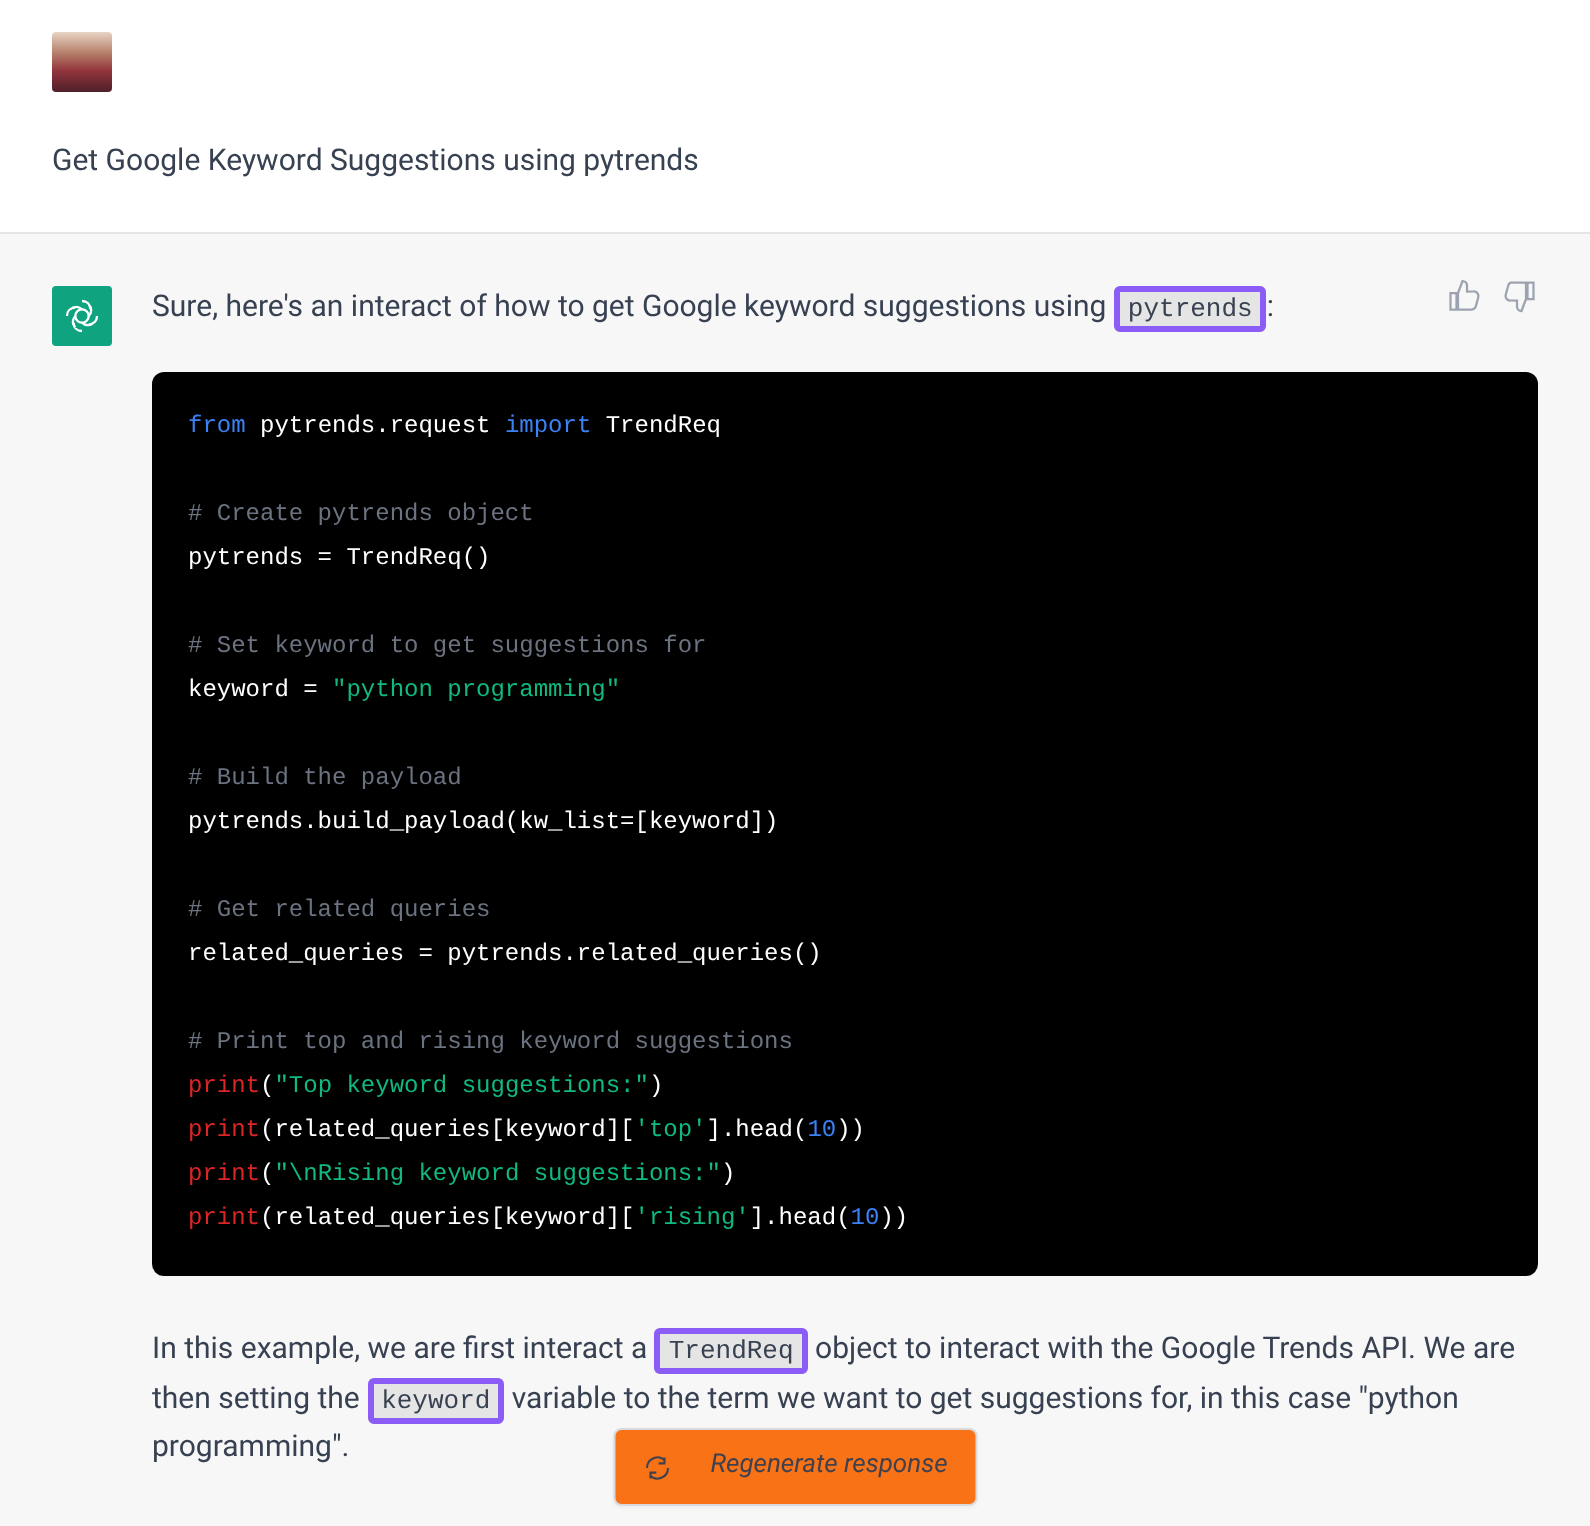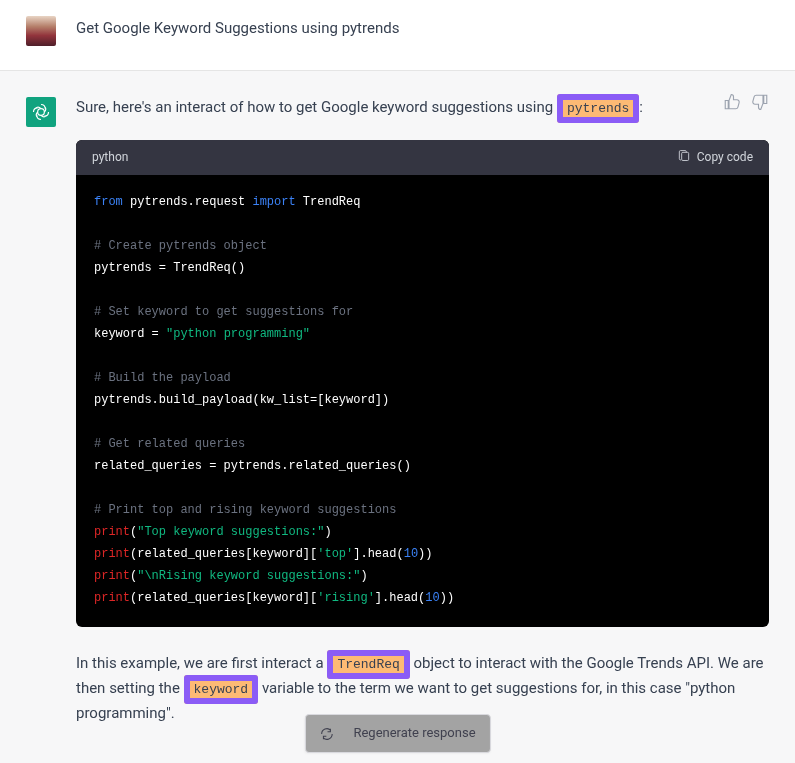--- a/index.html
+++ b/index.html
@@ -12,20 +12,21 @@
     color: #374151;
     font-size: 15px;
     line-height: 1.6;
   }
   .user-row {
     display: flex;
     padding: 14px 26px 24px 26px;
     gap: 20px;
     align-items: flex-start;
     background: #ffffff;
+    flex-direction: column;
   }
   .user-avatar {
     width: 30px; height: 30px;
     border-radius: 2px;
     background: linear-gradient(180deg,#e8d4c4 0%, #b57f6a 35%, #92343c 65%, #4f1f2a 100%);
     flex-shrink: 0;
     margin-top: 2px;
   }
   .user-text { color: #374151; font-size: 15px; padding-top: 2px; }
 
@@ -47,22 +48,22 @@
     align-items: center;
     justify-content: center;
     margin-top: 2px;
   }
   .assistant-avatar svg { width: 20px; height: 20px; }
   .assistant-content { flex: 1; min-width: 0; }
   .intro-line { margin-bottom: 20px; color:#374151; }
   code.inline {
     font-family: Consolas, "Courier New", monospace;
     font-size: 13px;
-    background: #fdba74;
-    border: 6px solid #8b5cf6;
+    background: #e5e5e5;
+    border: 3px solid #8b5cf6;
     padding: 1px 4px;
     border-radius: 3px;
     color: #374151;
   }
   .feedback {
     position: absolute;
     right: 26px;
     top: 22px;
     display: flex;
     gap: 10px;
@@ -106,31 +107,32 @@
   .tok-punc { color: #ffffff; }
   .tok-id { color: #ffffff; }
 
   .explain { color:#374151; }
 
   .regen {
     position: fixed;
     left: 50%;
     transform: translateX(-50%);
     bottom: 10px;
-    background: #a3a3a3;
+    background: #f97316;
     border: 1px solid #d9d9de;
     border-radius: 4px;
     padding: 8px 14px;
     display: flex;
     align-items: center;
     gap: 20px;
     font-size: 13px;
     color: #40414f;
     cursor: pointer;
     box-shadow: 0 1px 2px rgba(0,0,0,0.04);
+    font-style: italic;
   }
   .regen svg { width: 14px; height: 14px; stroke:#40414f; fill:none; stroke-width:1.8; }
 </style>
 </head>
 <body>
 
 <div class="user-row">
   <div class="user-avatar"></div>
   <div class="user-text">Get Google Keyword Suggestions using pytrends</div>
 </div>
@@ -144,30 +146,20 @@
         </g>
       </svg>
   </div>
   <div class="assistant-content">
 
     <p class="intro-line">
       <span>Sure, here's an interact of how to get Google keyword suggestions using </span><code class="inline">pytrends</code><span>:</span>
     </p>
 
     <div class="code-block">
-      <div class="code-header">
-        <span>python</span>
-        <span class="copy-btn">
-          <svg viewBox="0 0 24 24">
-              <rect x="8" y="4" width="12" height="14" rx="2"></rect>
-              <path d="M16 4V3a2 2 0 0 0-2-2H6a2 2 0 0 0-2 2v12a2 2 0 0 0 2 2h1"></path>
-            </svg>
-          <span>Copy code</span>
-        </span>
-      </div>
       <div class="code-body"><span class="tok-kw">from</span><span class="tok-id"> pytrends.request </span><span class="tok-imp">import</span><span class="tok-id"> TrendReq</span>
 
 <span class="tok-cmt"># Create pytrends object</span>
 <span class="tok-id">pytrends = TrendReq()</span>
 
 <span class="tok-cmt"># Set keyword to get suggestions for</span>
 <span class="tok-id">keyword = </span><span class="tok-str">"python programming"</span>
 
 <span class="tok-cmt"># Build the payload</span>
 <span class="tok-id">pytrends.build_payload(kw_list=[keyword])</span>

